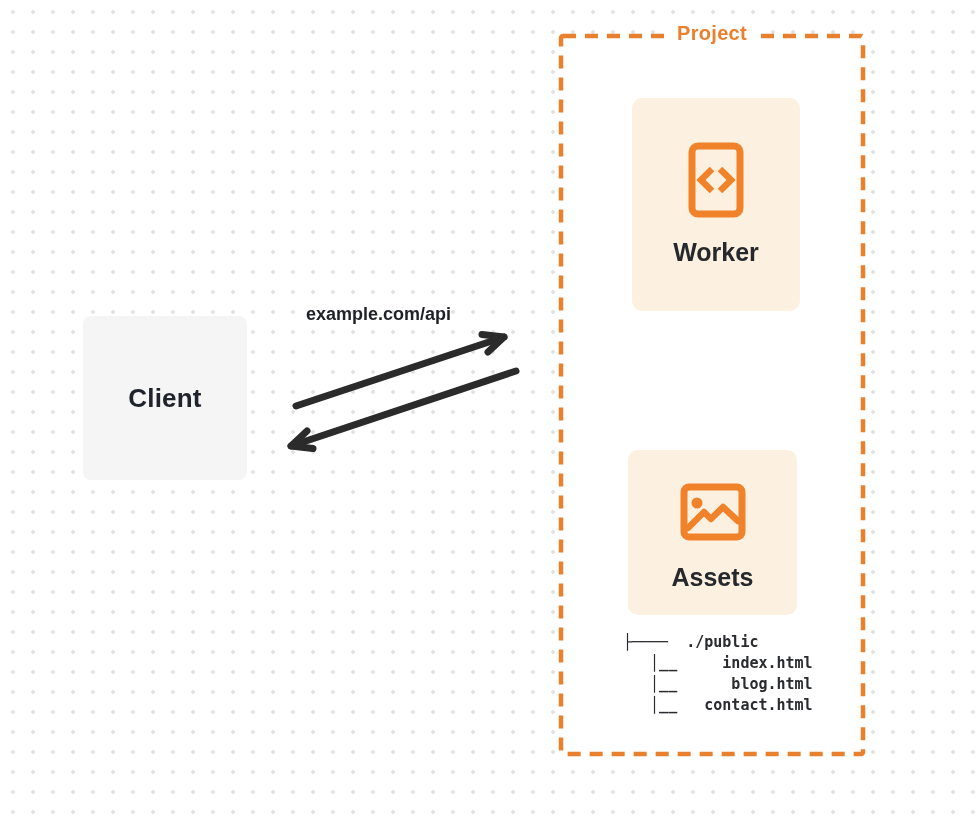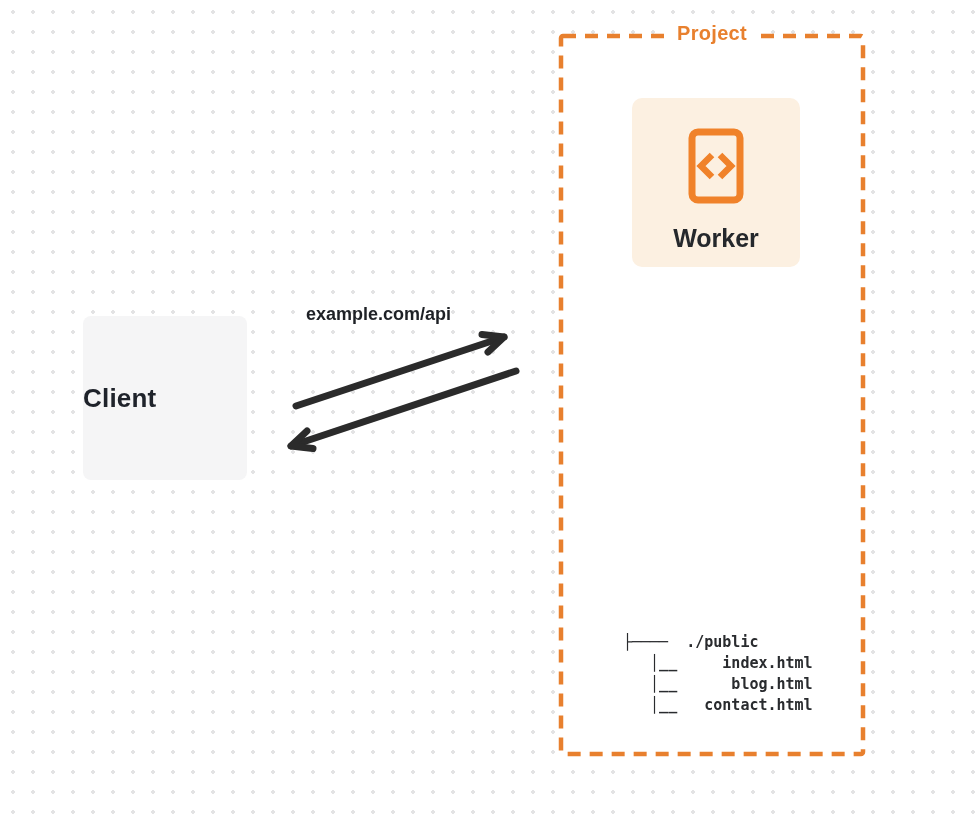--- a/index.html
+++ b/index.html
@@ -24,21 +24,21 @@
   }
 
   .node, .card, .overlay-label, .file-tree { position: absolute; z-index: 2; }
 
   
   .client-node {
     left: 83px; top: 316px;
     width: 164px; height: 164px;
     background: #F5F5F6;
     border-radius: 8px;
-    display: flex; align-items: center; 
+    display: flex; align-items: center; justify-content: center;
   }
   .client-node .node-label {
     font-size: 26px; font-weight: 700; color: #1F232B; letter-spacing: 0.2px;
   }
 
   
   .project-label {
     left: 561px; top: 22px; width: 302px;
     text-align: center; z-index: 3; position: absolute;
   }
@@ -59,21 +59,21 @@
 
   
   .card {
     background: #FCF0E1;
     border-radius: 10px;
     display: flex; flex-direction: column; align-items: center;
   }
   .card .card-label {
     font-size: 25px; font-weight: 700; color: #25282C;
   }
-  .worker-card { left: 632px; top: 98px; width: 168px; height: 169px; padding-top: 30px; box-sizing: content-box; text-align: center; }
+  .worker-card { left: 632px; top: 98px; width: 168px; height: 213px; padding-top: 44px; box-sizing: content-box; text-align: center; }
   .worker-card .card-label { margin-top: 20px; }
   .assets-card { left: 628px; top: 450px; width: 169px; height: 165px; padding-top: 33px; }
   .assets-card .card-label { margin-top: 22px; }
   .card { box-sizing: border-box; }
 
   
   .file-tree {
     left: 607px; top: 616px;
     margin: 16px;
     font-family: "DejaVu Sans Mono", "Liberation Mono", monospace;
@@ -115,19 +115,27 @@
 
   <div class="card worker-card">
     <svg width="56" height="76" viewBox="0 0 56 76" xmlns="http://www.w3.org/2000/svg" fill="none" stroke="#F0822A">
       <rect x="4" y="4" width="48" height="68" rx="6" stroke-width="7"></rect>
       <polyline points="24,27 13,38 24,49" stroke-width="6.5" stroke-linejoin="miter"></polyline>
       <polyline points="32,27 43,38 32,49" stroke-width="6.5" stroke-linejoin="miter"></polyline>
     </svg>
     <span class="card-label">Worker</span>
   </div>
 
+  <div class="card assets-card">
+    <svg width="66" height="58" viewBox="0 0 66 58" xmlns="http://www.w3.org/2000/svg" fill="none" stroke="#F0822A">
+      <rect x="4" y="4" width="58" height="50" rx="5" stroke-width="7"></rect>
+      <circle cx="17" cy="20" r="5.5" fill="#F0822A" stroke="none"></circle>
+      <path d="M8,45 L24,29 L31,36 L43,24 L58,38" stroke-width="6.5" stroke-linecap="round" stroke-linejoin="round"></path>
+    </svg>
+    <span class="card-label">Assets</span>
+  </div>
 
   <pre class="file-tree">├────  ./public
    │__     index.html
    │__      blog.html
    │__   contact.html</pre>
 
 </div>
 
 </body></html>

